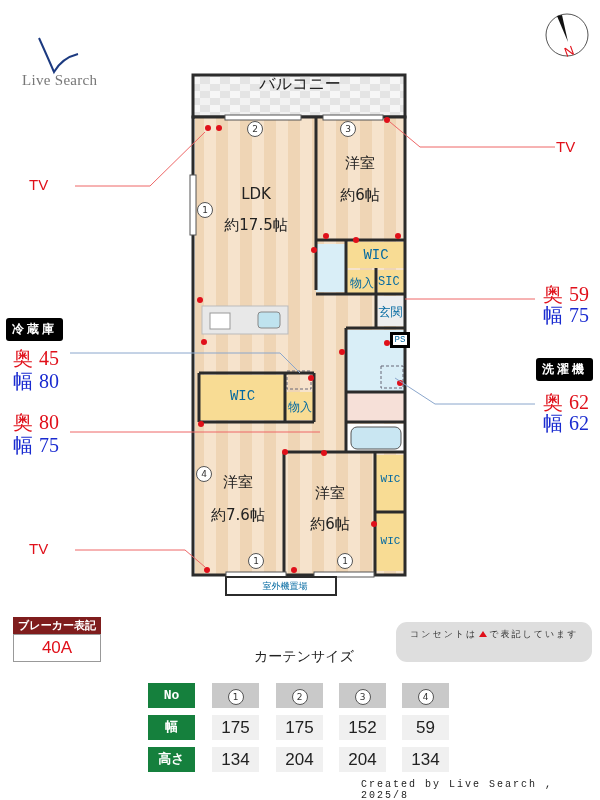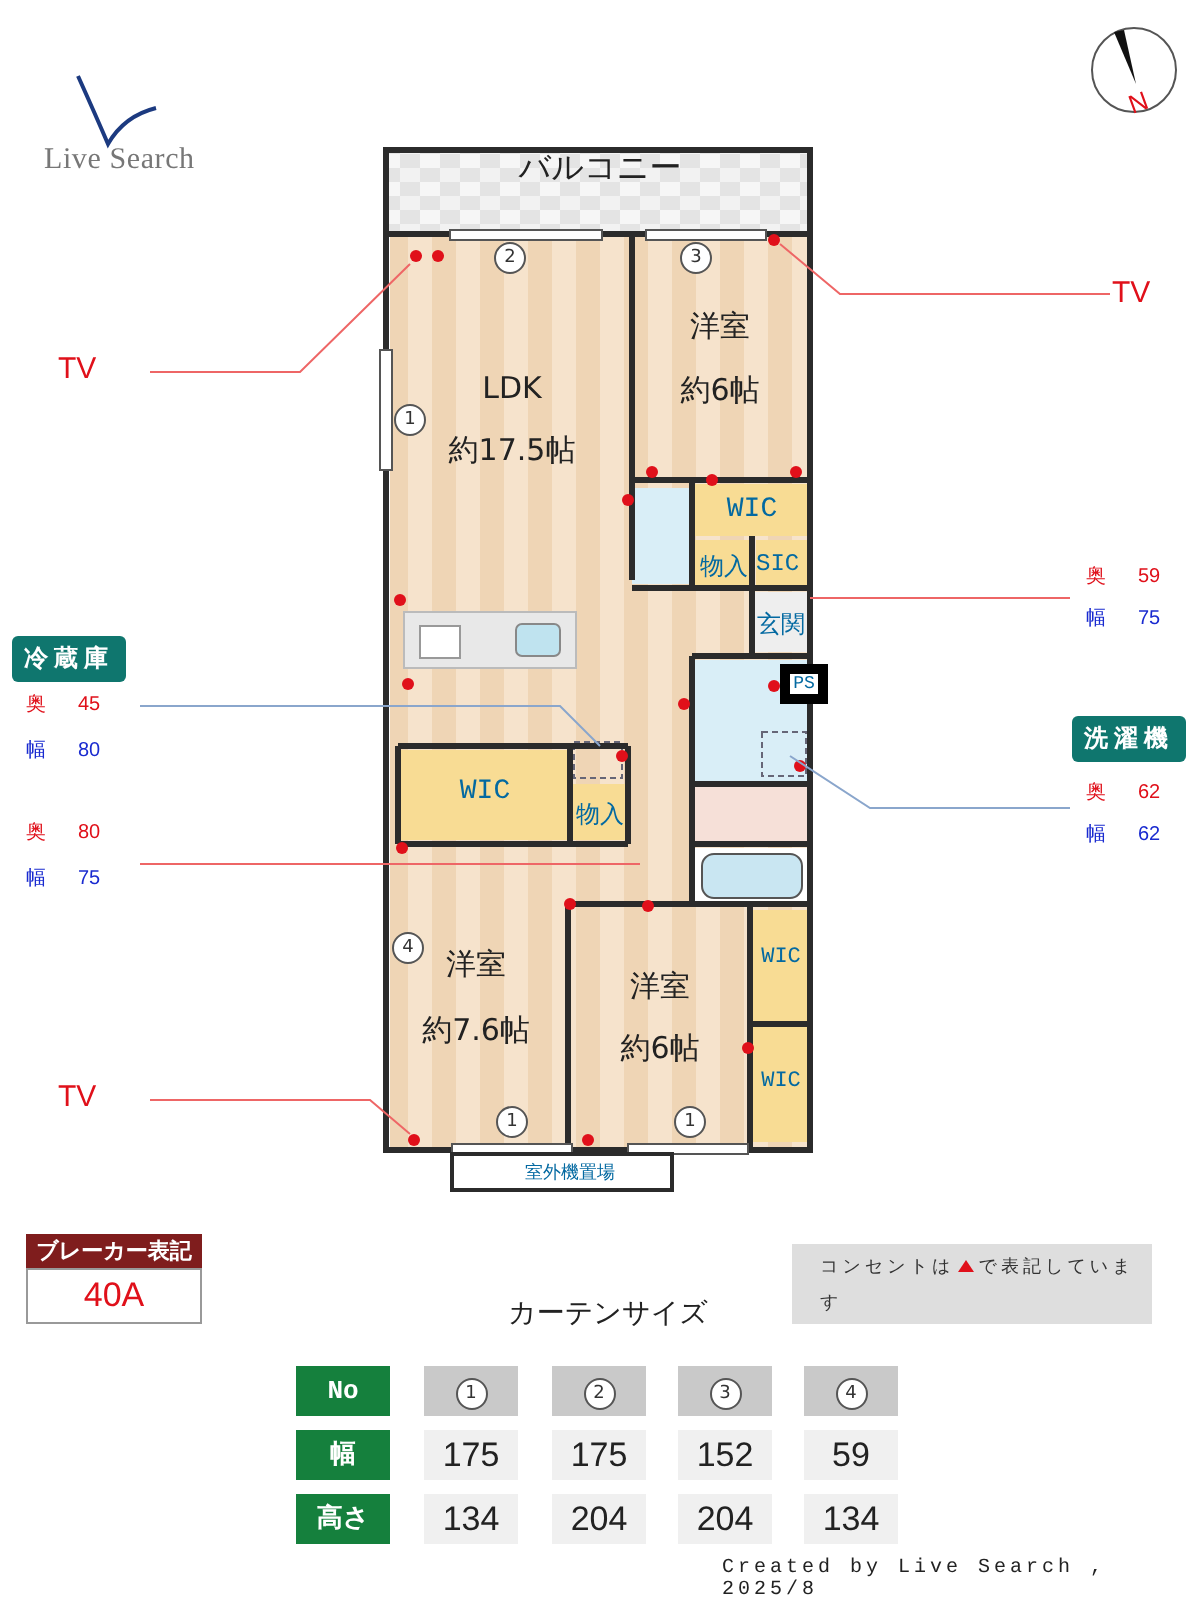--- a/index.html
+++ b/index.html
@@ -1,29 +1,29 @@
 <!DOCTYPE html>
 <html><head>
 <meta charset="utf-8">
 <style>
   html,body{margin:0;padding:0;background:#fff;}
   body{width:600px;height:800px;position:relative;overflow:hidden;font-family:"DejaVu Sans",sans-serif;}
   .abs{position:absolute;}
   .logo-text{left:22px;top:72px;font-family:"Liberation Serif",serif;font-size:15px;color:#777;letter-spacing:0.3px;}
   .tv{font-size:15px;color:#e0101a;font-family:"Liberation Sans",sans-serif;}
-  .badge{background:#0f766e;color:#fff;font-size:12px;font-weight:bold;border-radius:3px;padding:3px 6px;letter-spacing:3px;}
-  .dimrow{font-family:Liberation Sans, sans-serif;font-size:10px;}
+  .badge{background:#000000;color:#fff;font-size:12px;font-weight:bold;border-radius:3px;padding:3px 6px;letter-spacing:3px;}
+  .dimrow{font-family:Liberation Serif, serif;font-size:20px;}
   .dimrow .k{display:inline-block;width:26px;}
   .red{color:#e0101a;}
   .blue{color:#1a2bd0;}
   .room-label{font-size:15px;color:#222;text-align:center;line-height:30px;}
   .small-label{font-size:12px;color:#0369a1;text-align:center;font-family:Liberation Mono, monospace;}
   .breaker-head{left:13px;top:617px;width:88px;height:17px;background:#7f1d1d;color:#fff;font-size:11px;font-weight:bold;text-align:center;line-height:17px;}
   .breaker-val{left:13px;top:634px;width:86px;height:26px;border:1px solid #999;color:#e0101a;font-size:17px;text-align:center;line-height:26px;font-family:"Liberation Sans",sans-serif;}
-  .note{left:396px;top:622px;width:180px;height:40px;background:#dedede;border-radius:0;font-size:9px;color:#333;letter-spacing:2px;}
+  .note{left:396px;top:622px;width:196px;height:40px;background:#dedede;border-radius:11px;font-size:9px;color:#333;letter-spacing:2px;}
   .note div{padding-left:14px;line-height:18px;}
   .note .t1{padding-top:3px;}
   .curtain-title{left:254px;top:648px;font-size:14px;color:#222;}
   .tbl-h{background:#15803d;color:#fff;font-weight:bold;font-size:13px;text-align:center;line-height:25px;height:25px;width:47px;font-family:Liberation Mono, monospace;}
   .tbl-n{background:#c9c9c9;height:25px;width:47px;text-align:center;line-height:25px;}
   .tbl-c{background:#f0f0f0;height:25px;width:47px;text-align:center;line-height:25px;font-size:17px;color:#222;font-family:"Liberation Sans",sans-serif;}
   .circ{display:inline-block;width:14px;height:14px;border:1px solid #555;border-radius:50%;background:#fff;font-size:9px;line-height:14px;text-align:center;color:#333;vertical-align:middle;}
   .credit{left:361px;top:779px;font-family:"Liberation Mono",monospace;font-size:10px;letter-spacing:2px;color:#222;}
 </style>
 </head>
@@ -153,21 +153,21 @@
 <div class="abs room-label" style="left:300px;top:509px;width:60px">約6帖</div>
 <div class="abs room-label" style="left:245px;top:69px;width:110px;font-size:16px">バルコニー</div>
 <div class="abs small-label" style="left:347px;top:244px;width:58px;font-size:14px;line-height:22px">WIC</div>
 <div class="abs small-label" style="left:200px;top:385px;width:85px;font-size:14px;line-height:22px">WIC</div>
 <div class="abs small-label" style="left:376px;top:473px;width:29px;font-size:11px">WIC</div>
 <div class="abs small-label" style="left:376px;top:535px;width:29px;font-size:11px">WIC</div>
 <div class="abs small-label" style="left:347px;top:275px;width:30px">物入</div>
 <div class="abs small-label" style="left:286px;top:399px;width:28px">物入</div>
 <div class="abs small-label" style="left:378px;top:275px;width:15px">SIC</div>
 <div class="abs small-label" style="left:376px;top:304px;width:29px">玄関</div>
-<div class="abs small-label" style="left:390px;top:332px;width:14px;font-size:9px;border:5px solid #000000;background:#fff">PS</div>
+<div class="abs small-label" style="left:390px;top:332px;width:14px;font-size:9px;border:3px solid #000000;background:#fff">PS</div>
 <div class="abs small-label" style="left:255px;top:580px;width:60px;font-size:9px;background:#fff">室外機置場</div>
 
 <span class="abs circ" style="left:247px;top:121px">2</span>
 <span class="abs circ" style="left:340px;top:121px">3</span>
 <span class="abs circ" style="left:197px;top:202px">1</span>
 <span class="abs circ" style="left:196px;top:466px">4</span>
 <span class="abs circ" style="left:248px;top:553px">1</span>
 <span class="abs circ" style="left:337px;top:553px">1</span>
 
 <div class="abs tv" style="left:29px;top:176px">TV</div>

